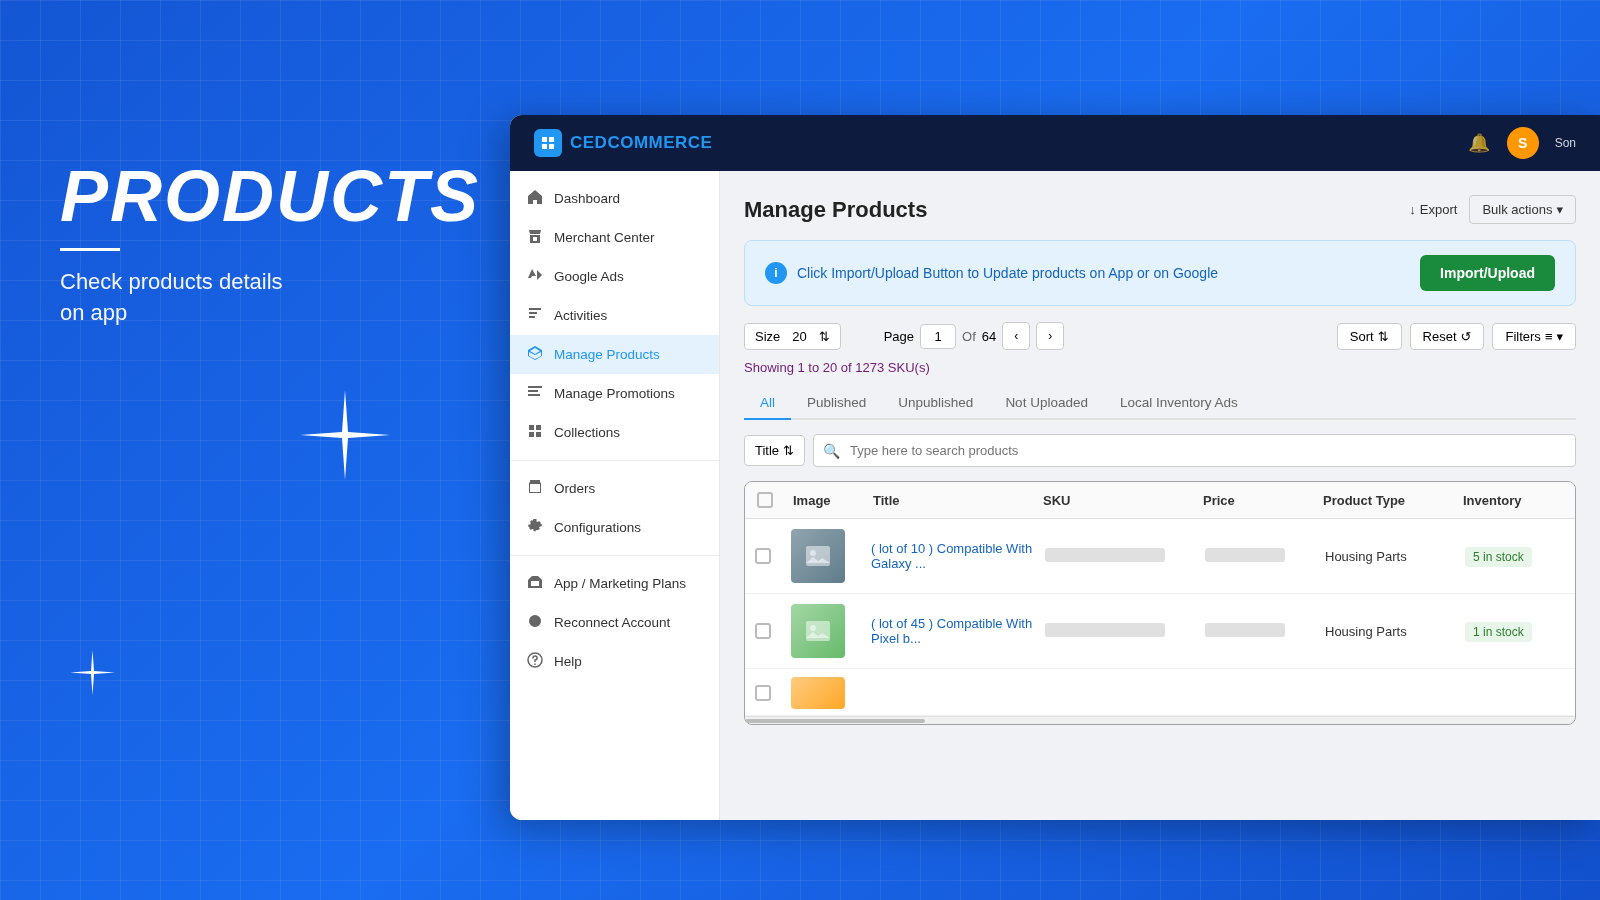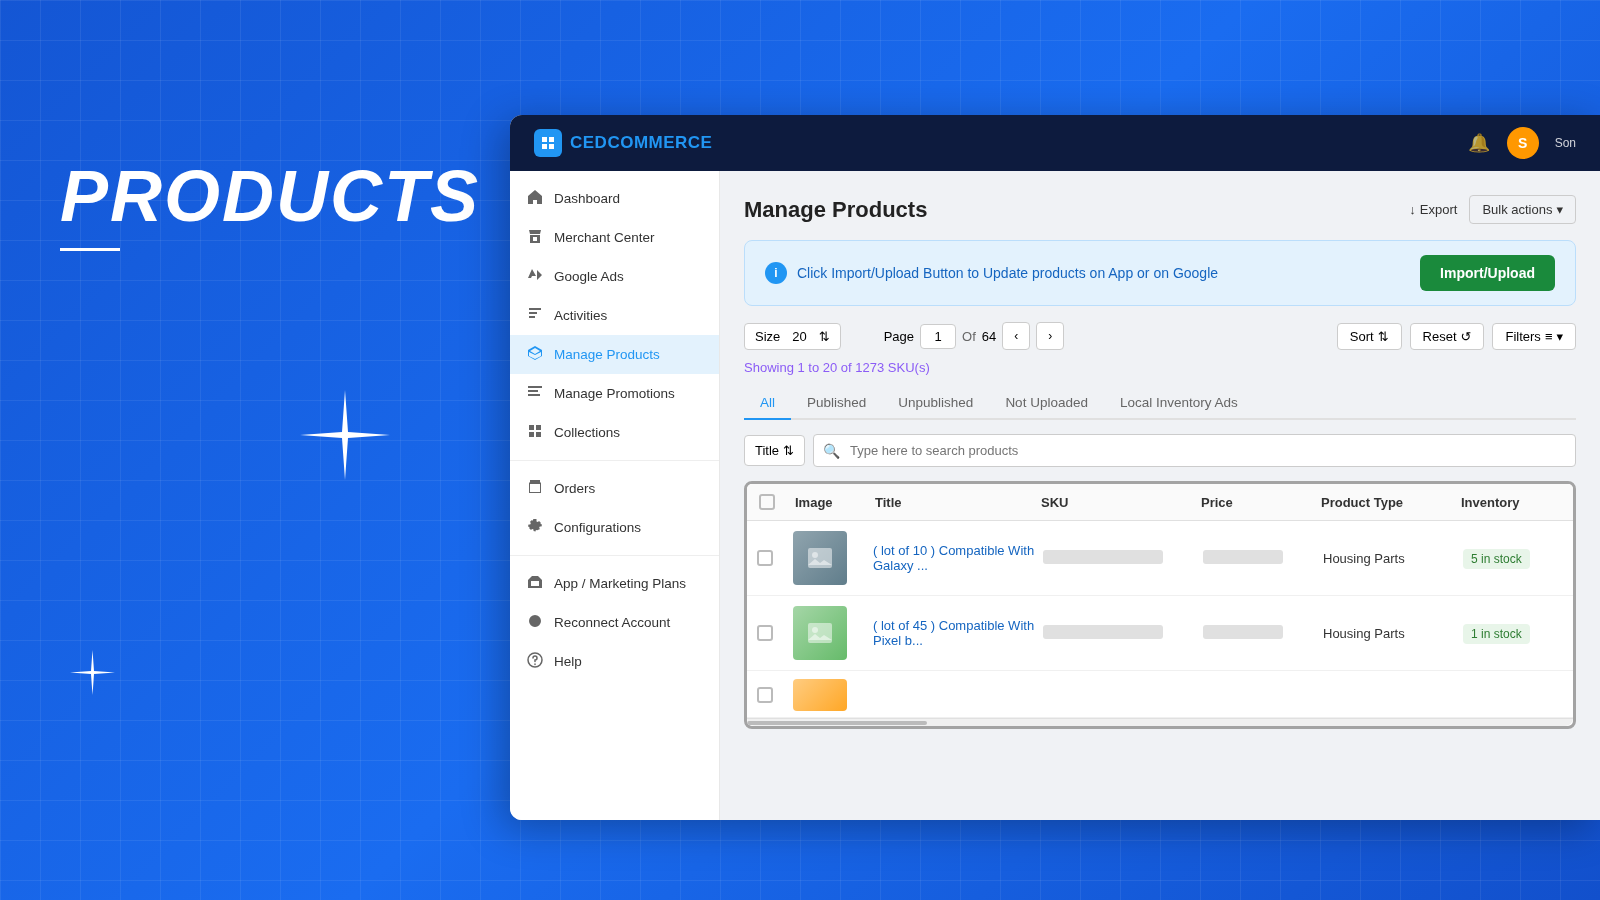--- a/index.html
+++ b/index.html
@@ -348,21 +348,21 @@
       font-size: 13px;
       cursor: pointer;
       display: flex;
       align-items: center;
       gap: 4px;
     }
 
     
     .showing-label {
       font-size: 13px;
-      color: #8b5cf6;
+      color: #701a75;
       margin-bottom: 12px;
     }
 
     
     .tabs-row {
       display: flex;
       gap: 0;
       border-bottom: 2px solid #e0e0e0;
       margin-bottom: 14px;
     }
@@ -420,21 +420,21 @@
       transform: translateY(-50%);
       color: #999;
       font-size: 14px;
     }
 
     
     .products-table {
       background: white;
       border-radius: 8px;
       overflow: hidden;
-      border: 3px solid #a3a3a3;
+      border: 1px solid #a3a3a3;
     }
     .table-header {
       display: grid;
       grid-template-columns: 36px 80px 1fr 160px 120px 140px 100px;
       background: #fafafa;
       border-bottom: 1px solid #e0e0e0;
       padding: 10px 12px;
       font-size: 13px;
       font-weight: 600;
       color: #333;
@@ -540,20 +540,21 @@
     }
   </style>
 </head>
 <body>
 
 <div class="bg-pattern"></div>
 
 <div class="hero-section">
   <div class="hero-title">PRODUCTS</div>
   <div class="hero-divider"></div>
+  <div class="hero-subtitle">Check products details<br>on app</div>
 </div>
 
 <div class="star star-large">
   <svg width="90" height="90" viewBox="0 0 90 90" fill="white">
     <path d="M45 0 L48 42 L90 45 L48 48 L45 90 L42 48 L0 45 L42 42 Z"></path>
   </svg>
 </div>
 <div class="star star-small">
   <svg width="45" height="45" viewBox="0 0 45 45" fill="white">
     <path d="M22.5 0 L24 21 L45 22.5 L24 24 L22.5 45 L21 24 L0 22.5 L21 21 Z"></path>

